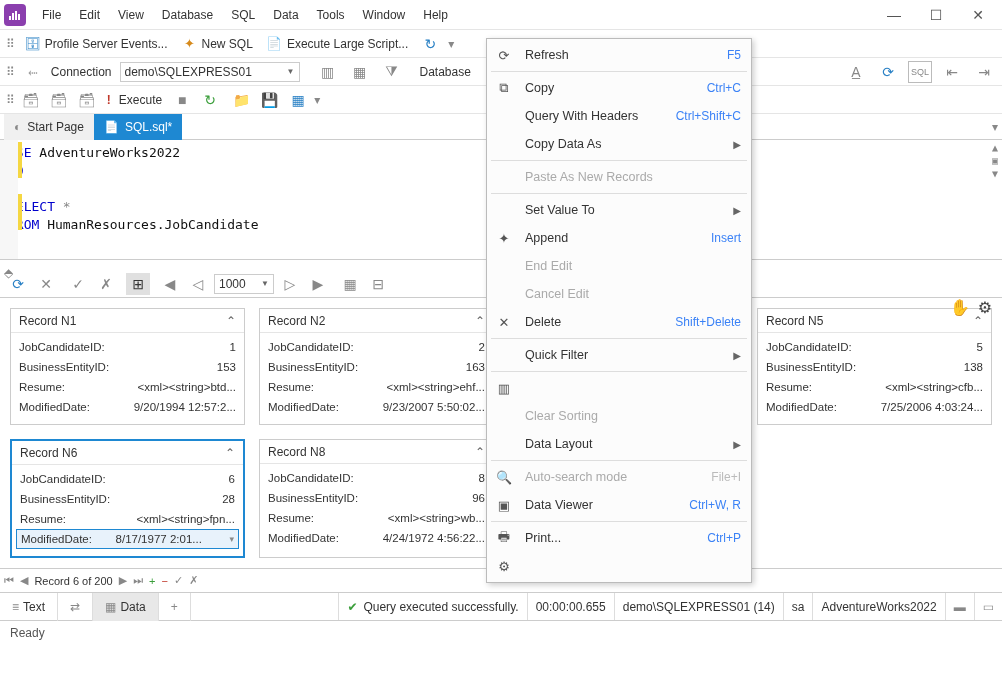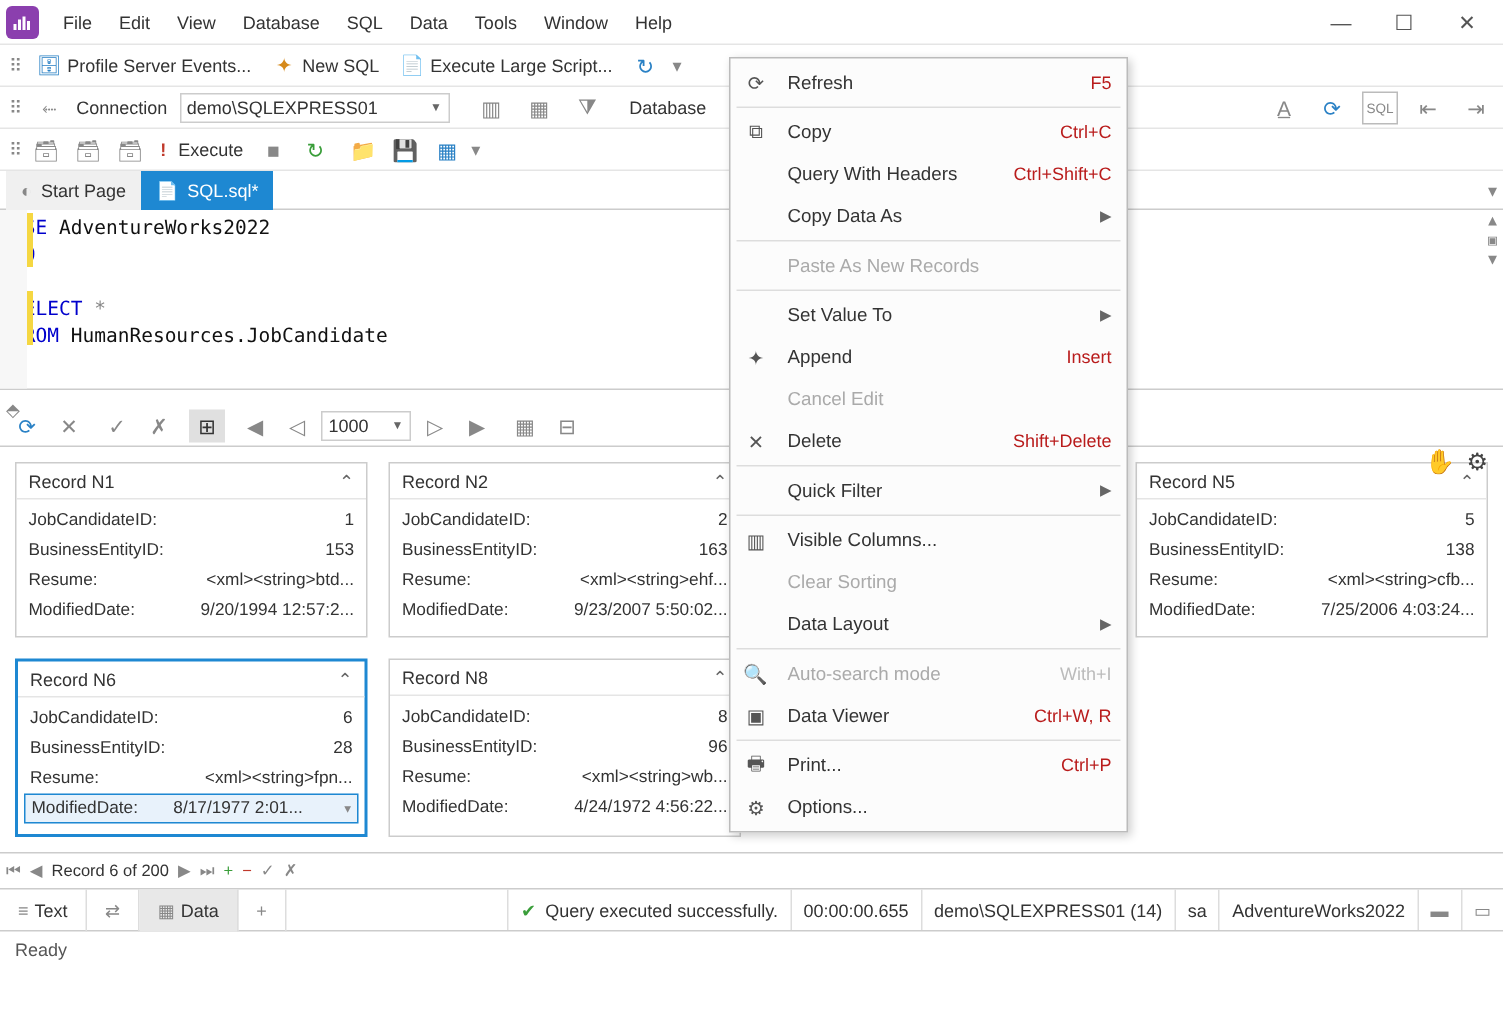--- a/index.html
+++ b/index.html
@@ -51,21 +51,21 @@
 .navbar { height: 24px; display: flex; align-items: center; padding: 0 4px; gap: 6px; border-top: 1px solid #ccc; font-size: 11px; }
 .tabbar2 { height: 28px; display: flex; align-items: center; border-top: 1px solid #ccc; }
 .tab2 { height: 28px; display: flex; align-items: center; gap: 4px; padding: 0 12px; border-right: 1px solid #ddd; }
 .tab2.active { background: #e8e8e8; }
 .status-seg { display: flex; align-items: center; gap: 6px; padding: 0 8px; border-left: 1px solid #ddd; height: 100%; }
 .footer { height: 24px; display: flex; align-items: center; padding: 0 10px; border-top: 1px solid #ccc; color: #555; }
 .ctxmenu { position: absolute; left: 486px; top: 38px; width: 266px; background: #fcfcfc; border: 1px solid #bbb; box-shadow: 2px 2px 6px rgba(0,0,0,0.2); padding: 2px 0; z-index: 100; }
 .ctxmenu .mi { height: 28px; display: flex; align-items: center; padding: 0 10px 0 8px; gap: 12px; font-size: 12.5px; }
 .ctxmenu .mi .mico { width: 18px; display: flex; align-items: center; justify-content: center; font-size: 13px; color: #555; }
 .ctxmenu .mi .mlbl { flex: 1; }
-.ctxmenu .mi .macc { color: #b91c1c; font-size: 12px; }
+.ctxmenu .mi .macc { color: #3b82f6; font-size: 12px; }
 .ctxmenu .mi.disabled { color: #aaa; }
 .ctxmenu .mi.disabled .macc { color: #bbb; }
 .ctxmenu .msep { height: 1px; background: #ddd; margin: 2px 4px; }
 .ctxmenu .mi .sub { color: #666; font-size: 10px; }
 .hand { position: absolute; right: 32px; top: 298px; font-size: 16px; color: #888; }
 .gear { position: absolute; right: 10px; top: 298px; font-size: 16px; color: #444; }
 .splith { position: absolute; left: 4px; top: 266px; width: 14px; height: 14px; color: #888; }
 </style>
 </head>
 <body>
@@ -451,61 +451,63 @@
       <span class="mlbl">Set Value To</span>
       <span class="sub">▶</span>
     </div>
   <div class="mi">
       <span class="mico orange">✦</span>
       <span class="mlbl">Append</span>
       <span class="macc">Insert</span>
     </div>
   <div class="mi disabled">
       <span class="mico"></span>
+      <span class="mlbl">End Edit</span>
+    </div>
+  <div class="mi disabled">
+      <span class="mico"></span>
       <span class="mlbl">Cancel Edit</span>
     </div>
   <div class="mi">
       <span class="mico red">✕</span>
       <span class="mlbl">Delete</span>
       <span class="macc">Shift+Delete</span>
     </div>
   <div class="msep"></div>
   <div class="mi">
       <span class="mico"></span>
       <span class="mlbl">Quick Filter</span>
       <span class="sub">▶</span>
     </div>
   <div class="msep"></div>
   <div class="mi">
       <span class="mico">▥</span>
-      <span class="mlbl">Visible Columns...</span>
     </div>
   <div class="mi disabled">
       <span class="mico"></span>
       <span class="mlbl">Clear Sorting</span>
     </div>
   <div class="mi">
       <span class="mico"></span>
       <span class="mlbl">Data Layout</span>
       <span class="sub">▶</span>
     </div>
   <div class="msep"></div>
   <div class="mi disabled">
       <span class="mico">🔍</span>
       <span class="mlbl">Auto-search mode</span>
-      <span class="macc">With+I</span>
+      <span class="macc">File+I</span>
     </div>
   <div class="mi">
       <span class="mico">▣</span>
       <span class="mlbl">Data Viewer</span>
       <span class="macc">Ctrl+W, R</span>
     </div>
   <div class="msep"></div>
   <div class="mi">
       <span class="mico">🖶</span>
       <span class="mlbl">Print...</span>
       <span class="macc">Ctrl+P</span>
     </div>
   <div class="mi">
       <span class="mico">⚙</span>
-      <span class="mlbl">Options...</span>
     </div>
 </div>
 
 </body></html>

